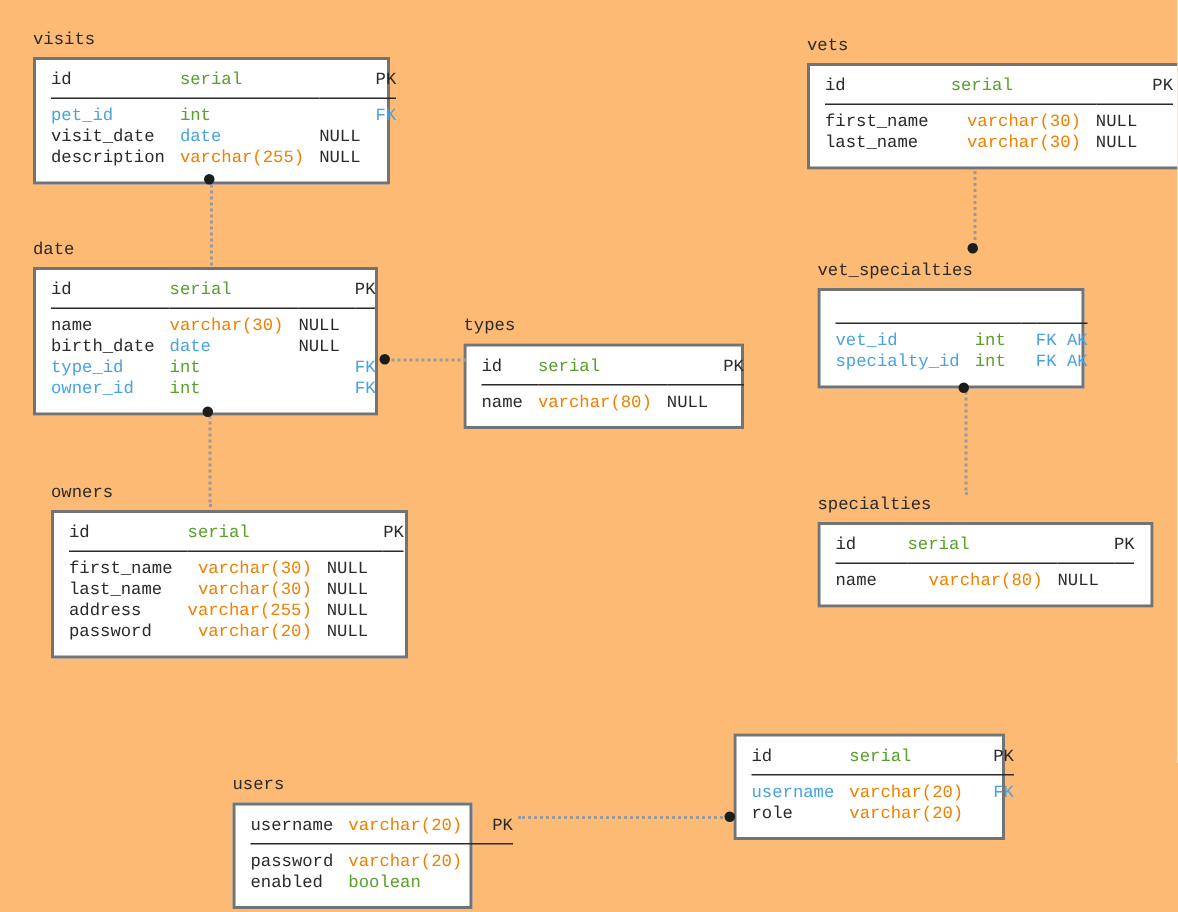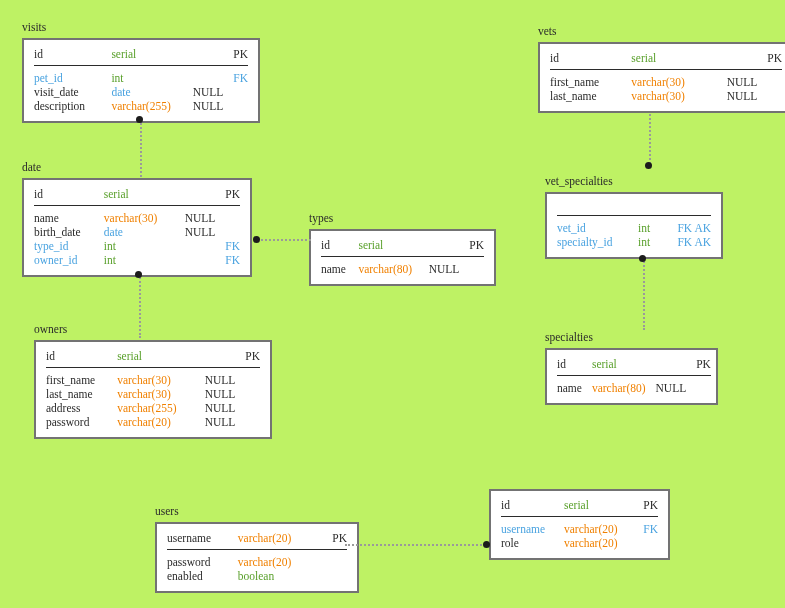--- a/index.html
+++ b/index.html
@@ -4,22 +4,22 @@
 <style>
   html, body {
     margin: 0;
     padding: 0;
     background: #ffffff;
   }
   #canvas {
     position: relative;
     width: 785px;
     height: 608px;
-    background: #bef264;
-    font-family: Liberation Serif, serif;
+    background: #fdba74;
+    font-family: Liberation Mono, monospace;
     overflow: hidden;
   }
 
   
   .entity {
     position: absolute;
   }
   .entity-title {
     font-size: 11.5px;
     color: #2b2b2b;
@@ -49,21 +49,21 @@
   .c-null  { padding-right: 10px !important; color: #2b2b2b; }
   .c-key   { color: #2b2b2b; text-align: left; }
 
   .fk-name { color: #4aa3e0; }
   .key-fk  { color: #4aa3e0; }
 
   .t-serial  { color: #5aa02c; }
   .t-int     { color: #5aa02c; }
   .t-boolean { color: #5aa02c; }
   .t-date    { color: #4aa3e0; }
-  .t-varchar { color: #f08000; }
+  .t-varchar { color: #f08000; text-align: right; }
 
   .pk-row td { padding-bottom: 4px !important; }
   .sep-row td {
     border-bottom: 1.5px solid #2b2b2b;
     height: 0;
     padding: 0 !important;
     font-size: 0;
     line-height: 0;
   }
   .after-sep td { padding-top: 5px !important; }
@@ -298,21 +298,21 @@
           <td class="c-name fk-name">specialty_id</td>
           <td class="c-type t-int">int</td>
           <td class="c-null"></td>
           <td class="c-key key-fk">FK AK</td>
         </tr>
       </tbody>
         </table>
     </div>
   </div>
 
-  <div class="entity" style="left:545px; top:330px; width:173px;">
+  <div class="entity" style="left:545px; top:330px; width:224px;">
     <div class="entity-title">specialties</div>
     <div class="entity-box">
       <table class="cols">
         <tbody>
             <tr class="pk-row">
           <td class="c-name" style="width:38px">id</td>
           <td class="c-type t-serial" style="width:90px">serial</td>
           <td class="c-null"></td>
           <td class="c-key">PK</td>
         </tr>
@@ -323,21 +323,21 @@
           <td class="c-name">name</td>
           <td class="c-type t-varchar">varchar(80)</td>
           <td class="c-null">NULL</td>
           <td class="c-key"></td>
         </tr>
       </tbody>
         </table>
     </div>
   </div>
 
-  <div class="entity" style="left:155px; top:504px; width:204px;">
+  <div class="entity" style="left:155px; top:517px; width:160px;">
     <div class="entity-title">users</div>
     <div class="entity-box">
       <table class="cols">
         <tbody>
             <tr class="pk-row">
           <td class="c-name" style="width:70px">username</td>
           <td class="c-type t-varchar" style="width:86px">varchar(20)</td>
           <td class="c-null"></td>
           <td class="c-key">PK</td>
         </tr>

